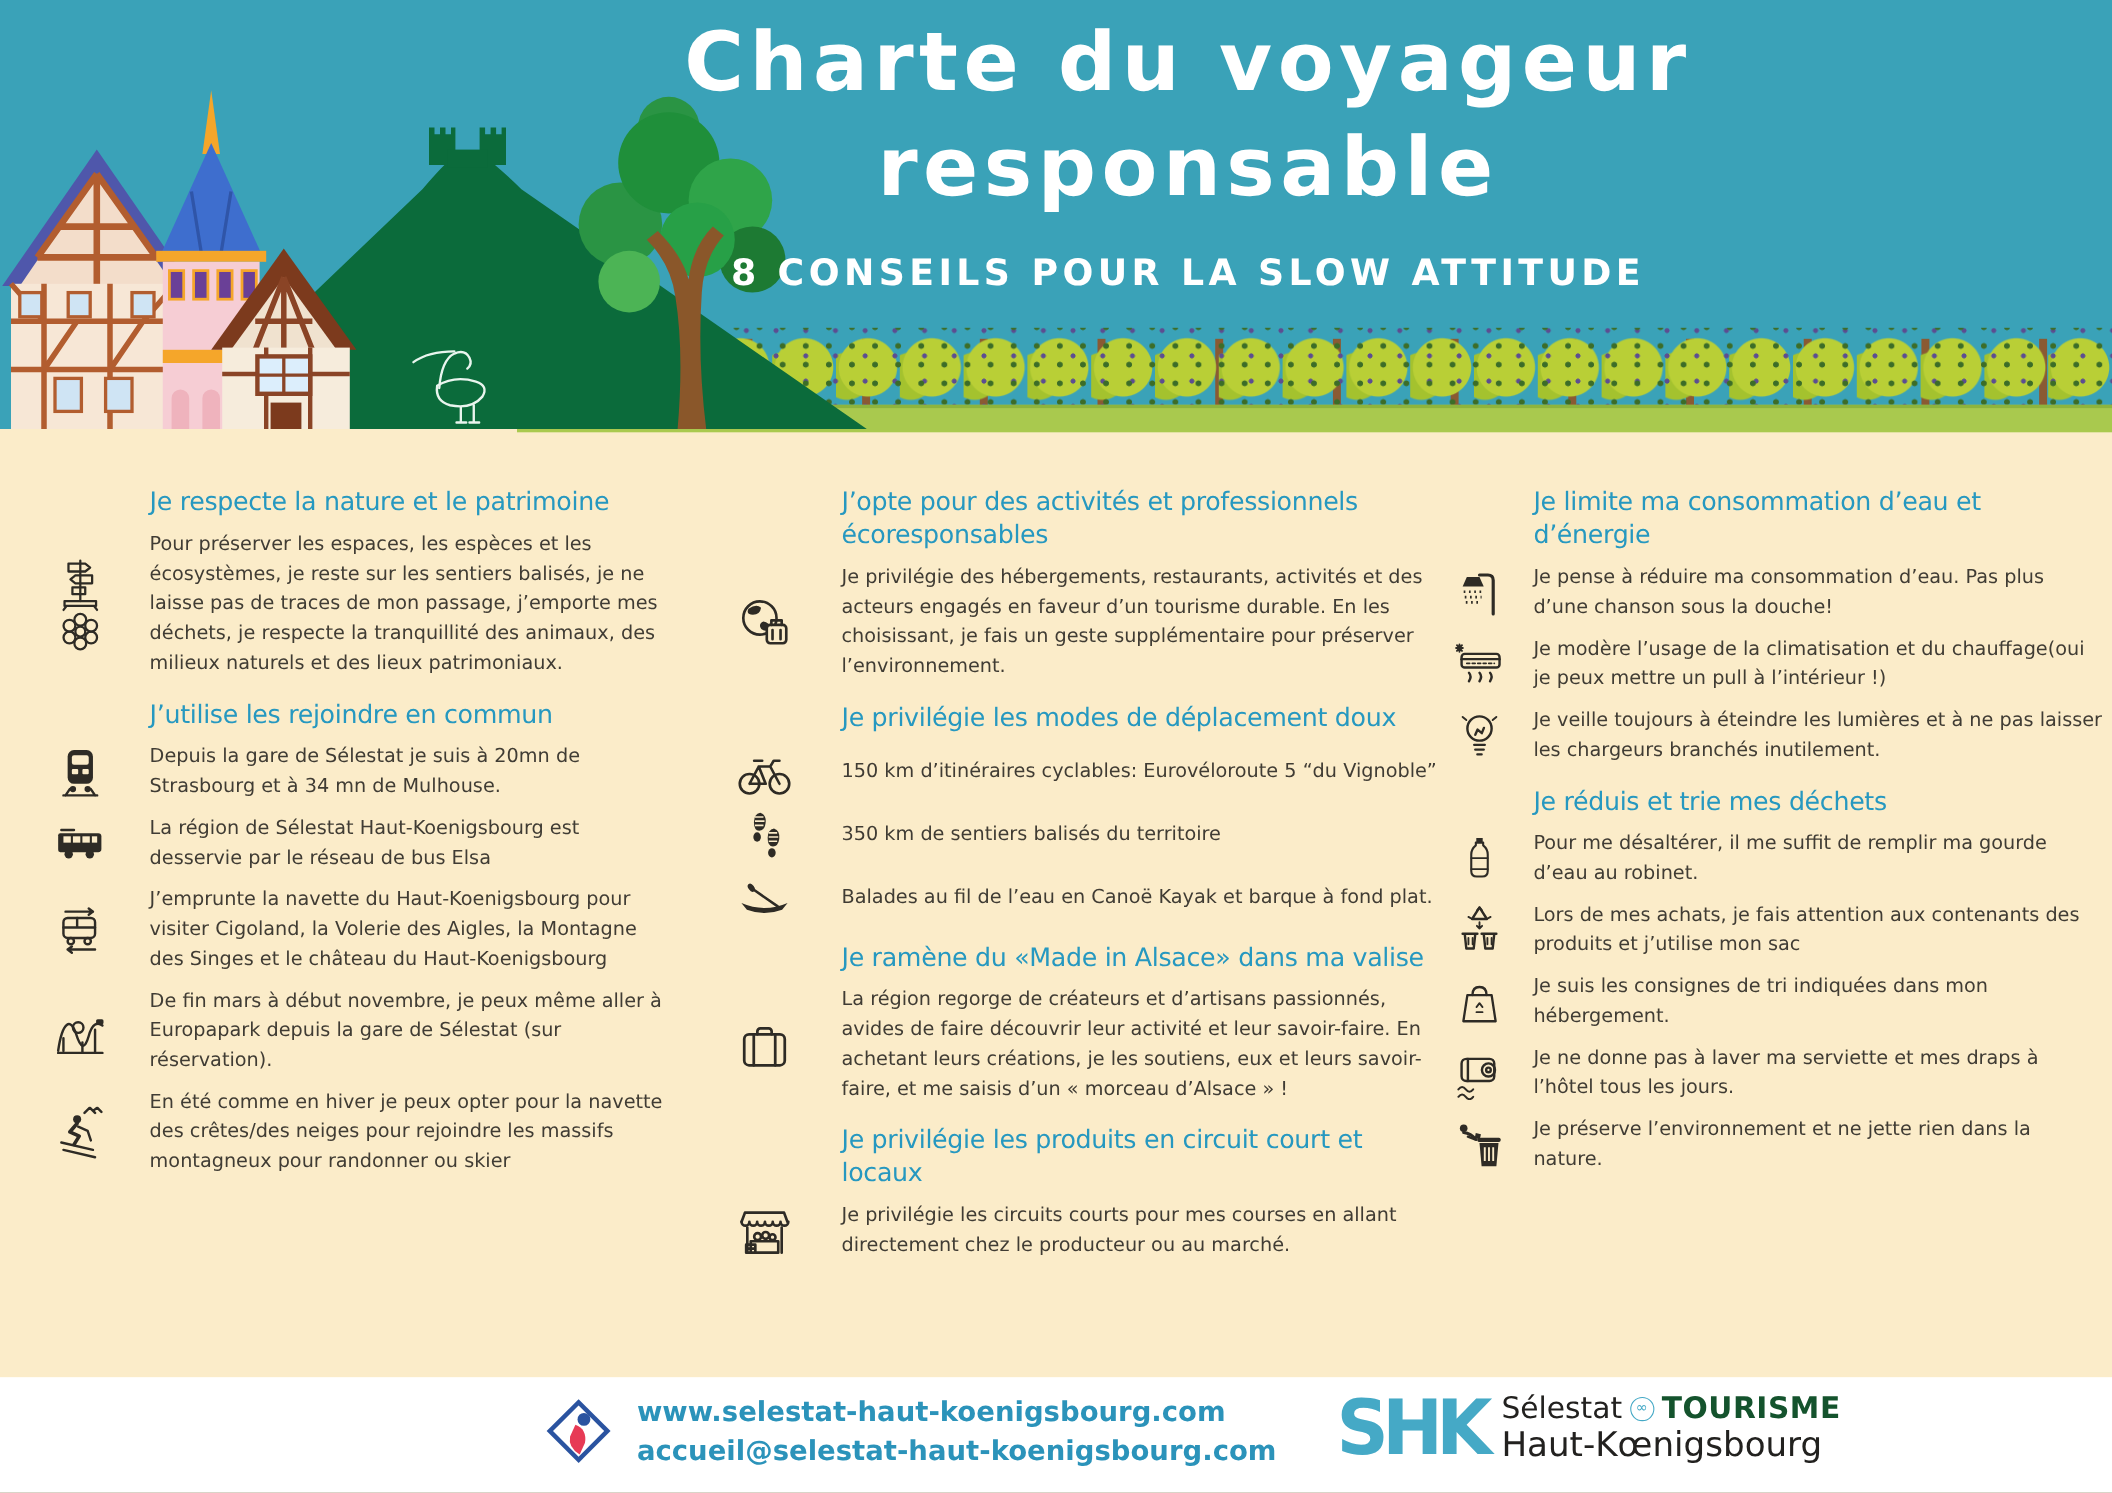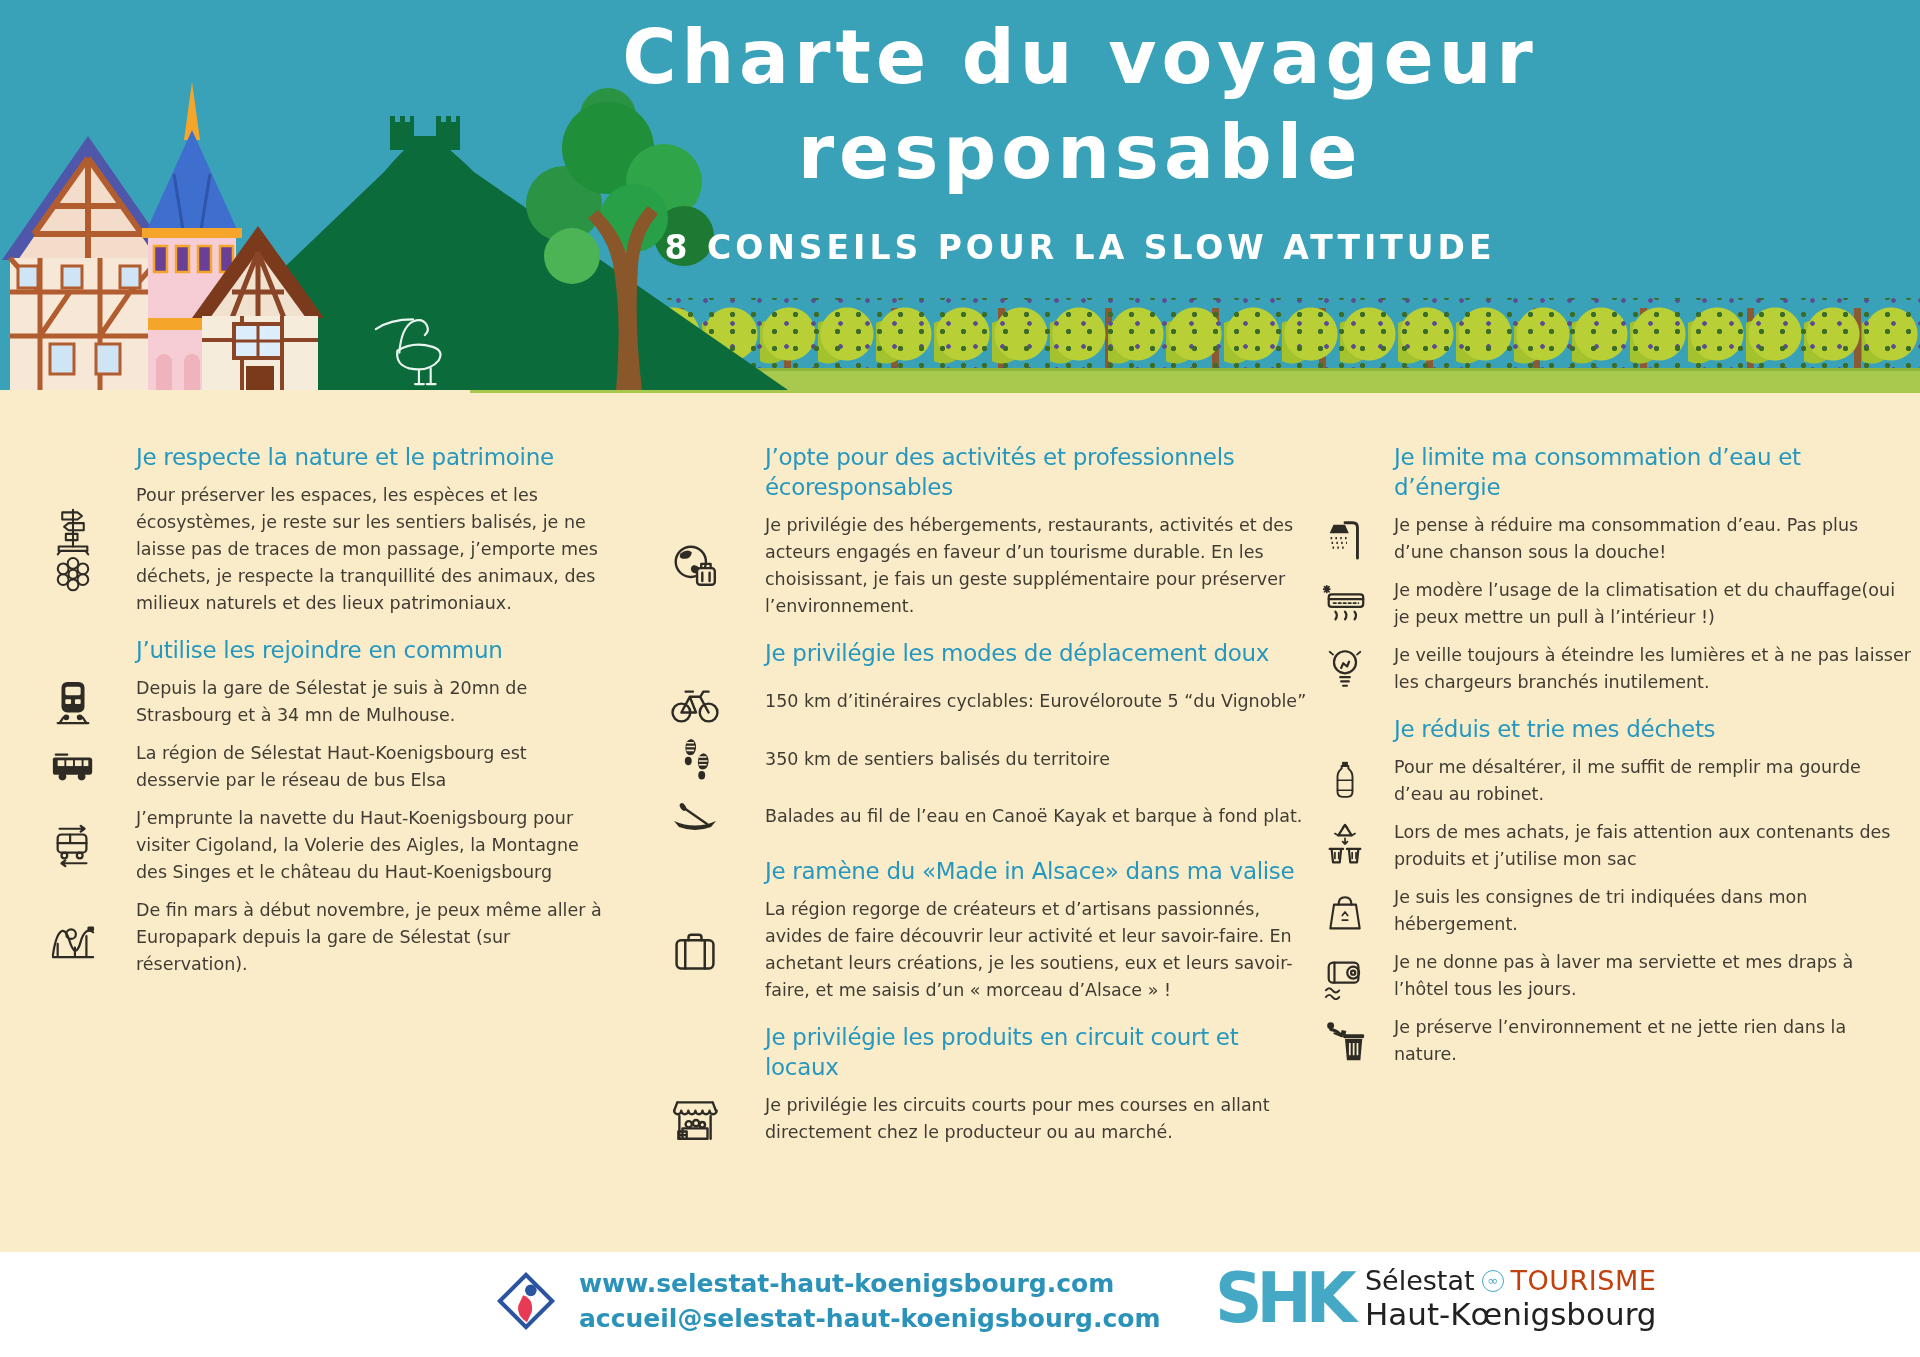--- a/index.html
+++ b/index.html
@@ -48,21 +48,21 @@
   
   .footer{position:absolute;left:0;top:1252px;width:1920px;height:105px;background:#ffffff;}
   .f-left{position:absolute;left:495px;top:14px;display:flex;align-items:center;}
   .urls{margin-left:22px;font-size:25px;font-weight:bold;color:#2b93ba;line-height:35px;}
   .f-right{position:absolute;left:1215px;top:8px;display:flex;align-items:center;}
   .shk{font-size:66px;font-weight:bold;color:#45a9c6;letter-spacing:-6px;transform:scaleY(1.05);}
   .lg-text{margin-left:14px;color:#22211f;}
   .lg-row1{font-size:27px;display:flex;align-items:center;}
   .lg-sym{display:inline-block;width:20px;height:20px;border:1.6px solid #45a9c6;border-radius:50%;
     color:#45a9c6;font-size:13px;line-height:19px;text-align:center;margin:0 7px;}
-  .lg-accent{color:#c2410c;font-weight:normal;letter-spacing:0.5px;}
+  .lg-accent{color:#14532d;font-weight:bold;letter-spacing:0.5px;}
   .lg-row2{font-size:31px;margin-top:0;}
 </style>
 </head>
 <body>
 
 <div class="poster">
 
   <div class="header">
 
     <div class="vines">
@@ -209,20 +209,32 @@
         <div class="ic">
           <svg width="46" height="46" viewBox="0 0 48 48">
             <path class="ln" d="M3 42 C7 14 15 10 20 26 C24 39 28 42 32 28 C35 17 40 14 45 18"></path>
             <circle class="ln" cx="22" cy="20" r="5"></circle>
             <path class="ln" d="M8 30 V42 M26 34 V44 M38 22 V44 M3 44 H45"></path>
             <rect class="fl" x="39" y="12" width="7" height="5" rx="1.5"></rect>
           </svg>
         </div>
         <p>De fin mars à début novembre, je peux même aller à Europapark depuis la gare de Sélestat (sur réservation).</p>
       </div>
+      <div class="item">
+        <div class="ic">
+          <svg width="46" height="48" viewBox="0 0 48 50">
+            <path class="ln" d="M28 6 l5 -5 5 5 M36 4 l4 -3 4 4"></path>
+            <circle class="fl" cx="21" cy="12" r="3.8"></circle>
+            <path d="M21 16 L14 24 L23 28 L18 36" fill="none" stroke="#2e2b25" stroke-width="3.4" stroke-linecap="round" stroke-linejoin="round"></path>
+            <path class="ln" d="M22 19 L31 23 L34 32"></path>
+            <path class="ln" d="M6 34 L36 41 M8 41 L38 48"></path>
+          </svg>
+        </div>
+        <p>En été comme en hiver je peux opter pour la navette des crêtes/des neiges pour rejoindre les massifs montagneux pour randonner ou skier</p>
+      </div>
     </section>
   </div>
 
   <div class="col colB">
     <section>
       <h3>J’opte pour des activités et professionnels écoresponsables</h3>
       <div class="item">
         <div class="ic">
           <svg width="50" height="48" viewBox="0 0 48 46">
             <circle class="ln" cx="20" cy="19" r="14.5"></circle>

